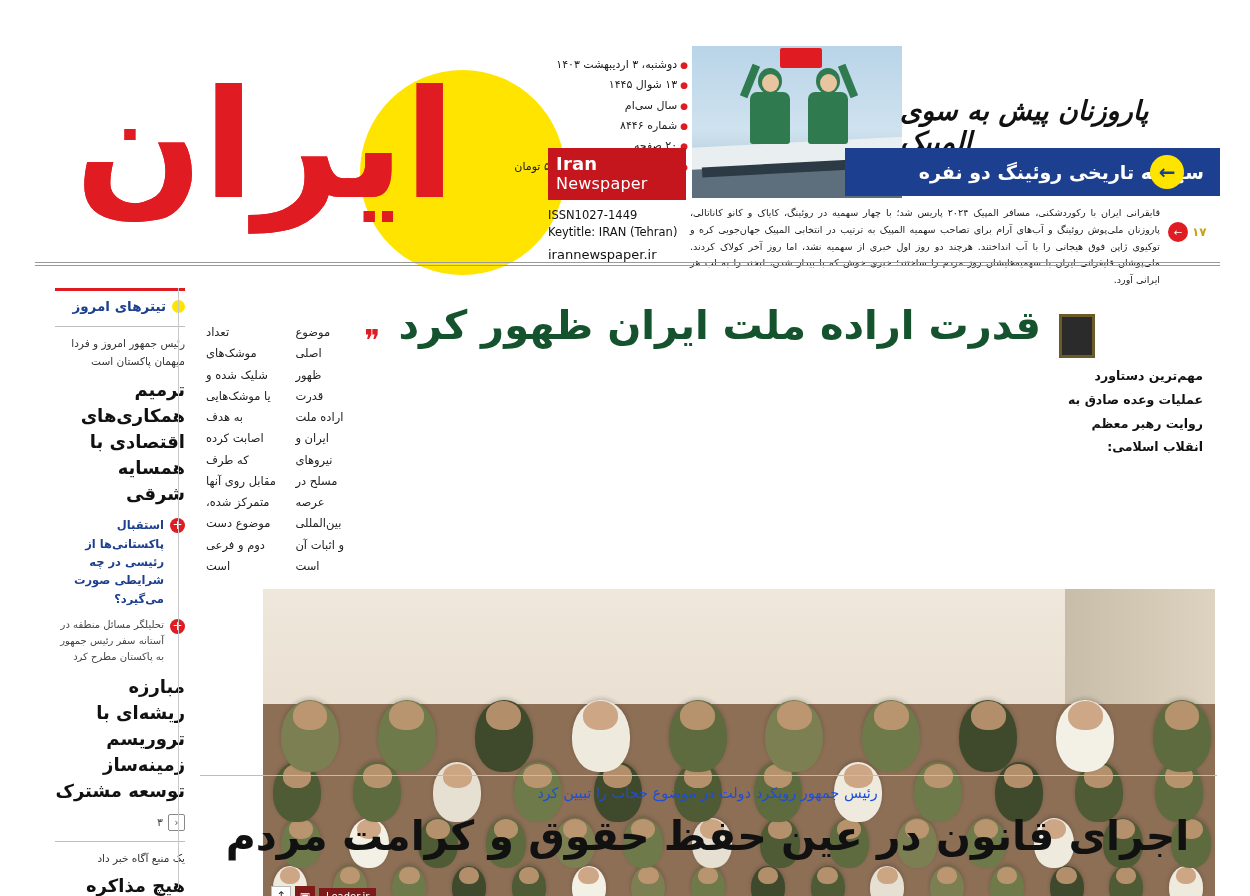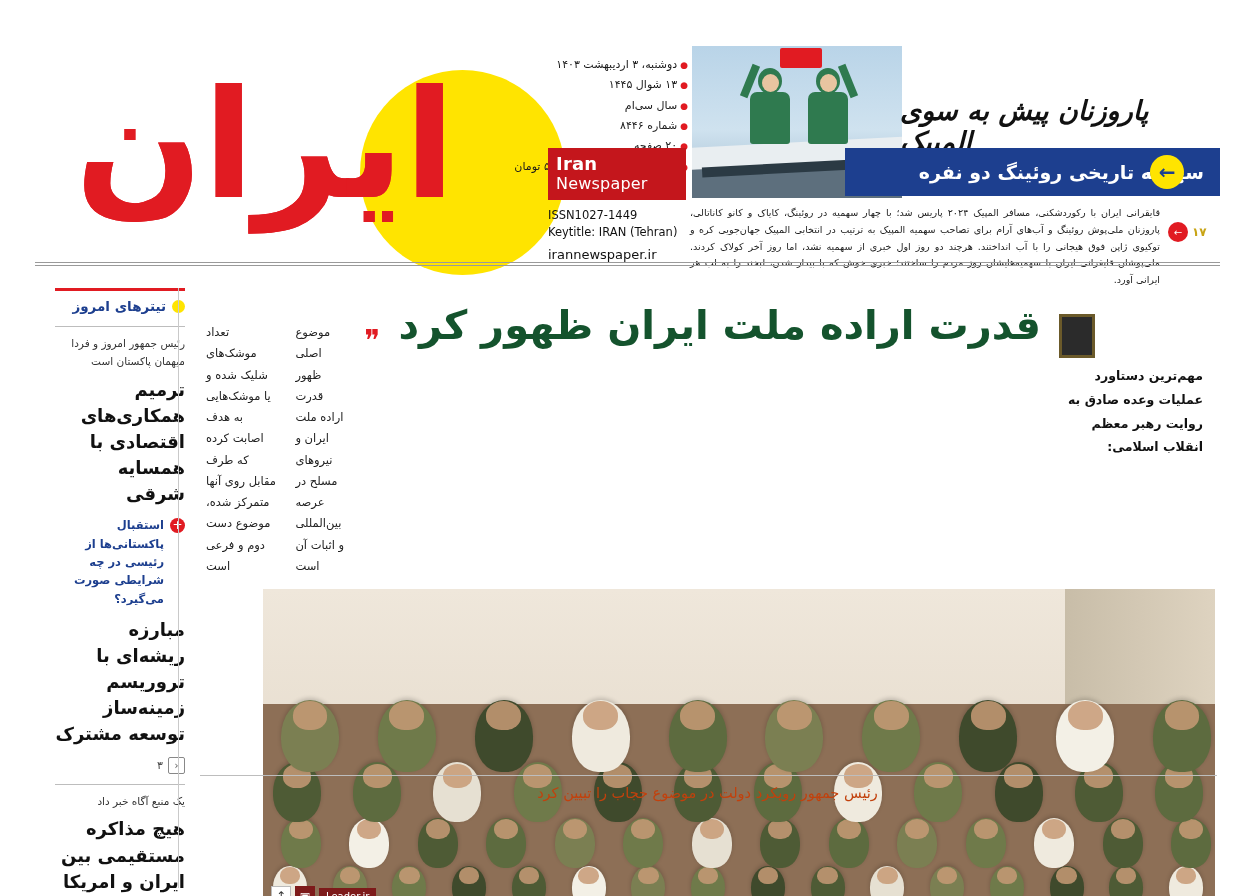--- a/index.html
+++ b/index.html
@@ -204,21 +204,21 @@
 
   .rule-h {
     position: absolute; left: 200px; right: 33px; top: 775px; height: 1px; background: #bdbdbd;
   }
 
   
   .bottom {
     position: absolute; left: 200px; top: 785px; width: 1015px;
     direction: rtl; text-align: center;
   }
-  .bt-kicker { font-size: 14.5px; color: #c2410c; margin-bottom: 10px; }
+  .bt-kicker { font-size: 14.5px; color: #1d4ed8; margin-bottom: 10px; }
   .bt-title { font-size: 41px; font-weight: bold; color: #111; line-height: 1.25; }
 </style>
 </head>
 <body>
 
 <div class="page">
 
   <div class="masthead">
 
     <div class="logo-wrap">
@@ -288,20 +288,24 @@
     </div>
     <div class="sb-sep"></div>
 
     <div>
       <div class="sb-kicker">رئیس جمهور امروز و فردا
 میهمان پاکستان است</div>
       <div class="sb-title">ترمیم همکاری‌های اقتصادی با همسایه شرقی</div>
       <div class="sb-sub">
         <span class="plus">+</span>
         <span class="st">استقبال پاکستانی‌ها از رئیسی در چه شرایطی صورت می‌گیرد؟</span>
+      </div>
+      <div class="sb-sub">
+        <span class="plus">+</span>
+        <span class="st gray">تحلیلگر مسائل منطقه در آستانه سفر رئیس جمهور به پاکستان مطرح کرد</span>
       </div>
       <div class="sb-title">مبارزه ریشه‌ای با تروریسم زمینه‌ساز توسعه مشترک</div>
       <div class="sb-arrow">
         <span class="ar">‹</span>
         <span>۳</span>
       </div>
     </div>
     <div class="sb-sep"></div>
 
     <div>
@@ -443,15 +447,16 @@
         <span class="pc-ico2">↑</span>
       </div>
     </div>
 
   </div>
 
   <div class="rule-h"></div>
 
   <div class="bottom">
     <div class="bt-kicker">رئیس جمهور رویکرد دولت در موضوع حجاب را تبیین کرد</div>
+    <div class="bt-title">اجرای قانون در عین حفظ حقوق و کرامت مردم</div>
   </div>
 
 </div>
 
 </body></html>

